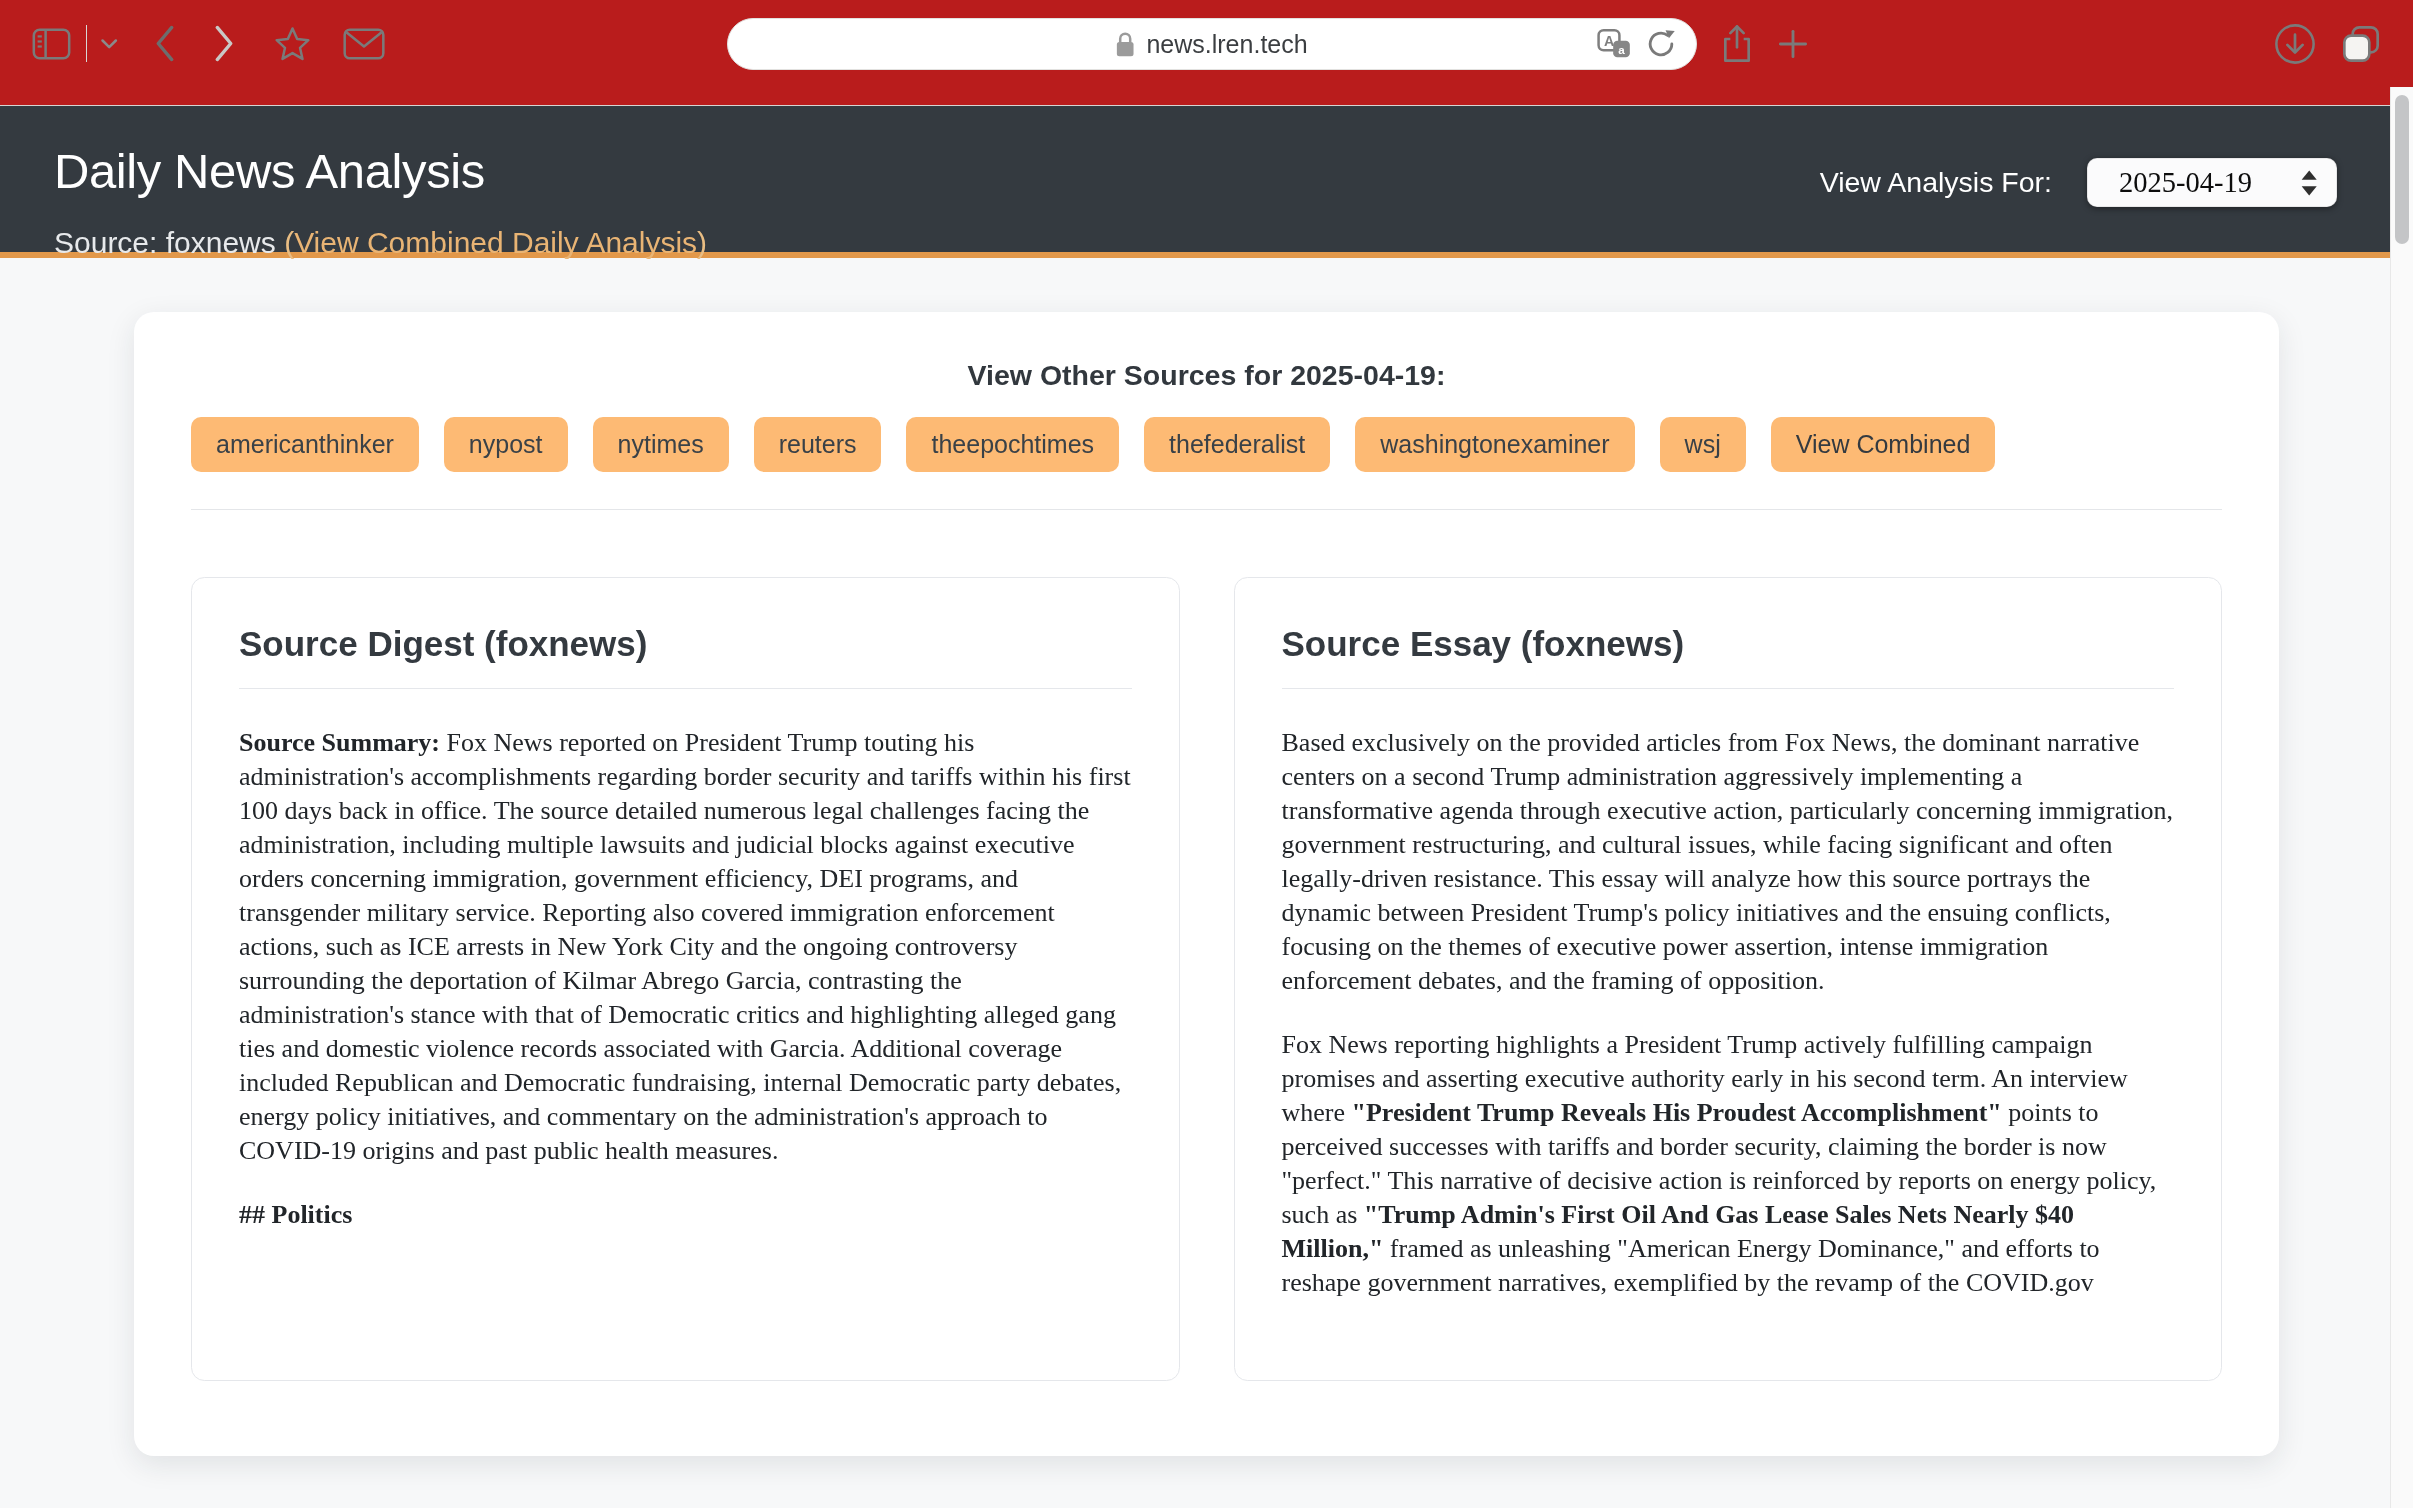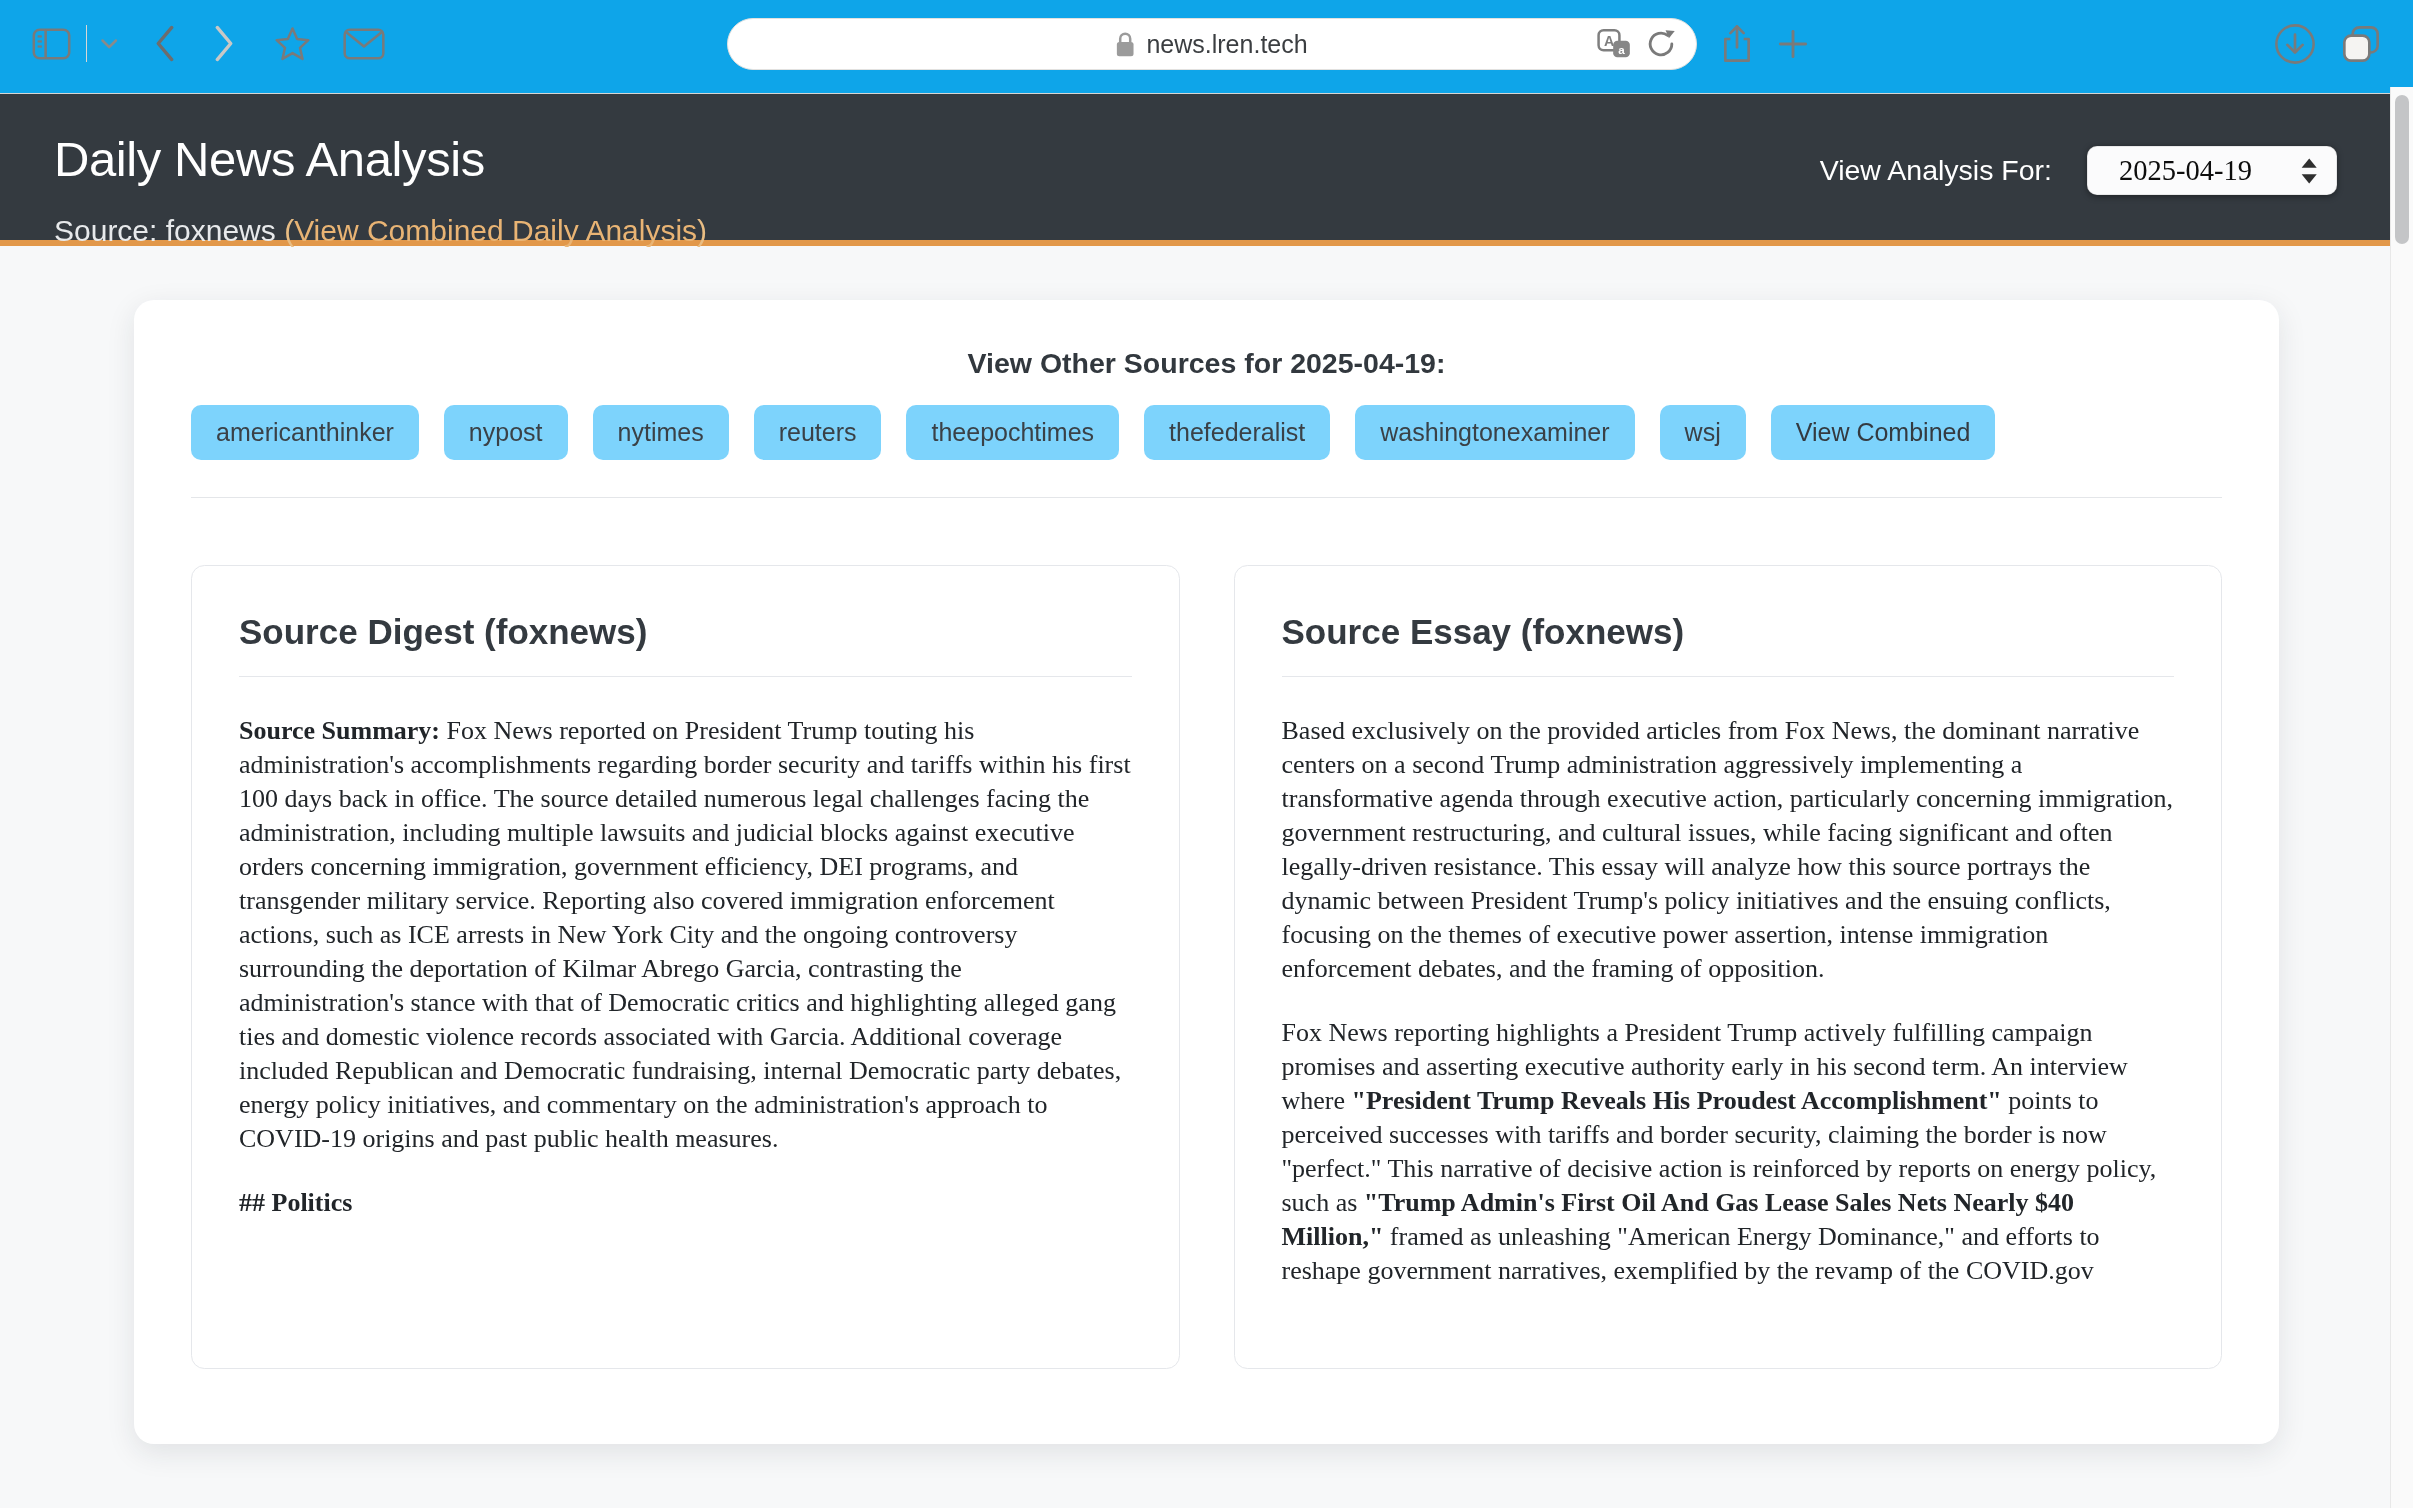--- a/index.html
+++ b/index.html
@@ -7,22 +7,22 @@
     margin: 0; padding: 0;
     width: 2413px; height: 1508px;
     overflow: hidden;
     background: #f7f8f9;
     font-family: "Liberation Sans", "DejaVu Sans", sans-serif;
   }
 
   
   .toolbar {
     position: relative;
-    height: 94px;
-    background: #0ea5e9;
+    height: 106px;
+    background: #b91c1c;
     border-bottom: 0.8px solid #d6d5d3;
   }
   .toolbar-left {
     position: absolute; left: 32px; top: 0; height: 87px;
     display: flex; align-items: center;
   }
   .tool-btn { display: flex; align-items: center; justify-content: center; background: none; border: none; padding: 0; cursor: default; }
   .tb-sep { width: 0.8px; height: 37px; background: #d8d7d5; margin: 0 13.4px 0 15px; }
   .icon { display: block; }
 
@@ -99,21 +99,21 @@
     background: #ffffff;
     border-radius: 20px;
     box-shadow: 0 8.4px 28.5px rgba(30,40,50,0.10);
     padding: 47px 57px 75px 57px;
   }
   .other-sources-heading {
     margin: 0; font-size: 28.5px; font-weight: 700; color: #32383e; text-align: center;
   }
   .btn-row { display: flex; align-items: center; gap: 25px; margin-top: 25px; flex-wrap: wrap; }
   .src-btn {
-    background: #7dd3fc;
+    background: #fdba74;
     border: none; border-radius: 10px;
     padding: 13.4px 25px;
     font-family: "Liberation Sans", "DejaVu Sans", sans-serif;
     font-size: 25px; color: #3a4147; line-height: 28.5px;
     cursor: pointer;
   }
   .src-btn.bold { font-weight: 400; color: #343a40; }
   .sources-divider { border: none; border-top: 1.7px solid #e4e6e9; margin: 37px 0 0 0; }
 
   .columns { display: flex; gap: 54px; margin-top: 67px; align-items: stretch; }

